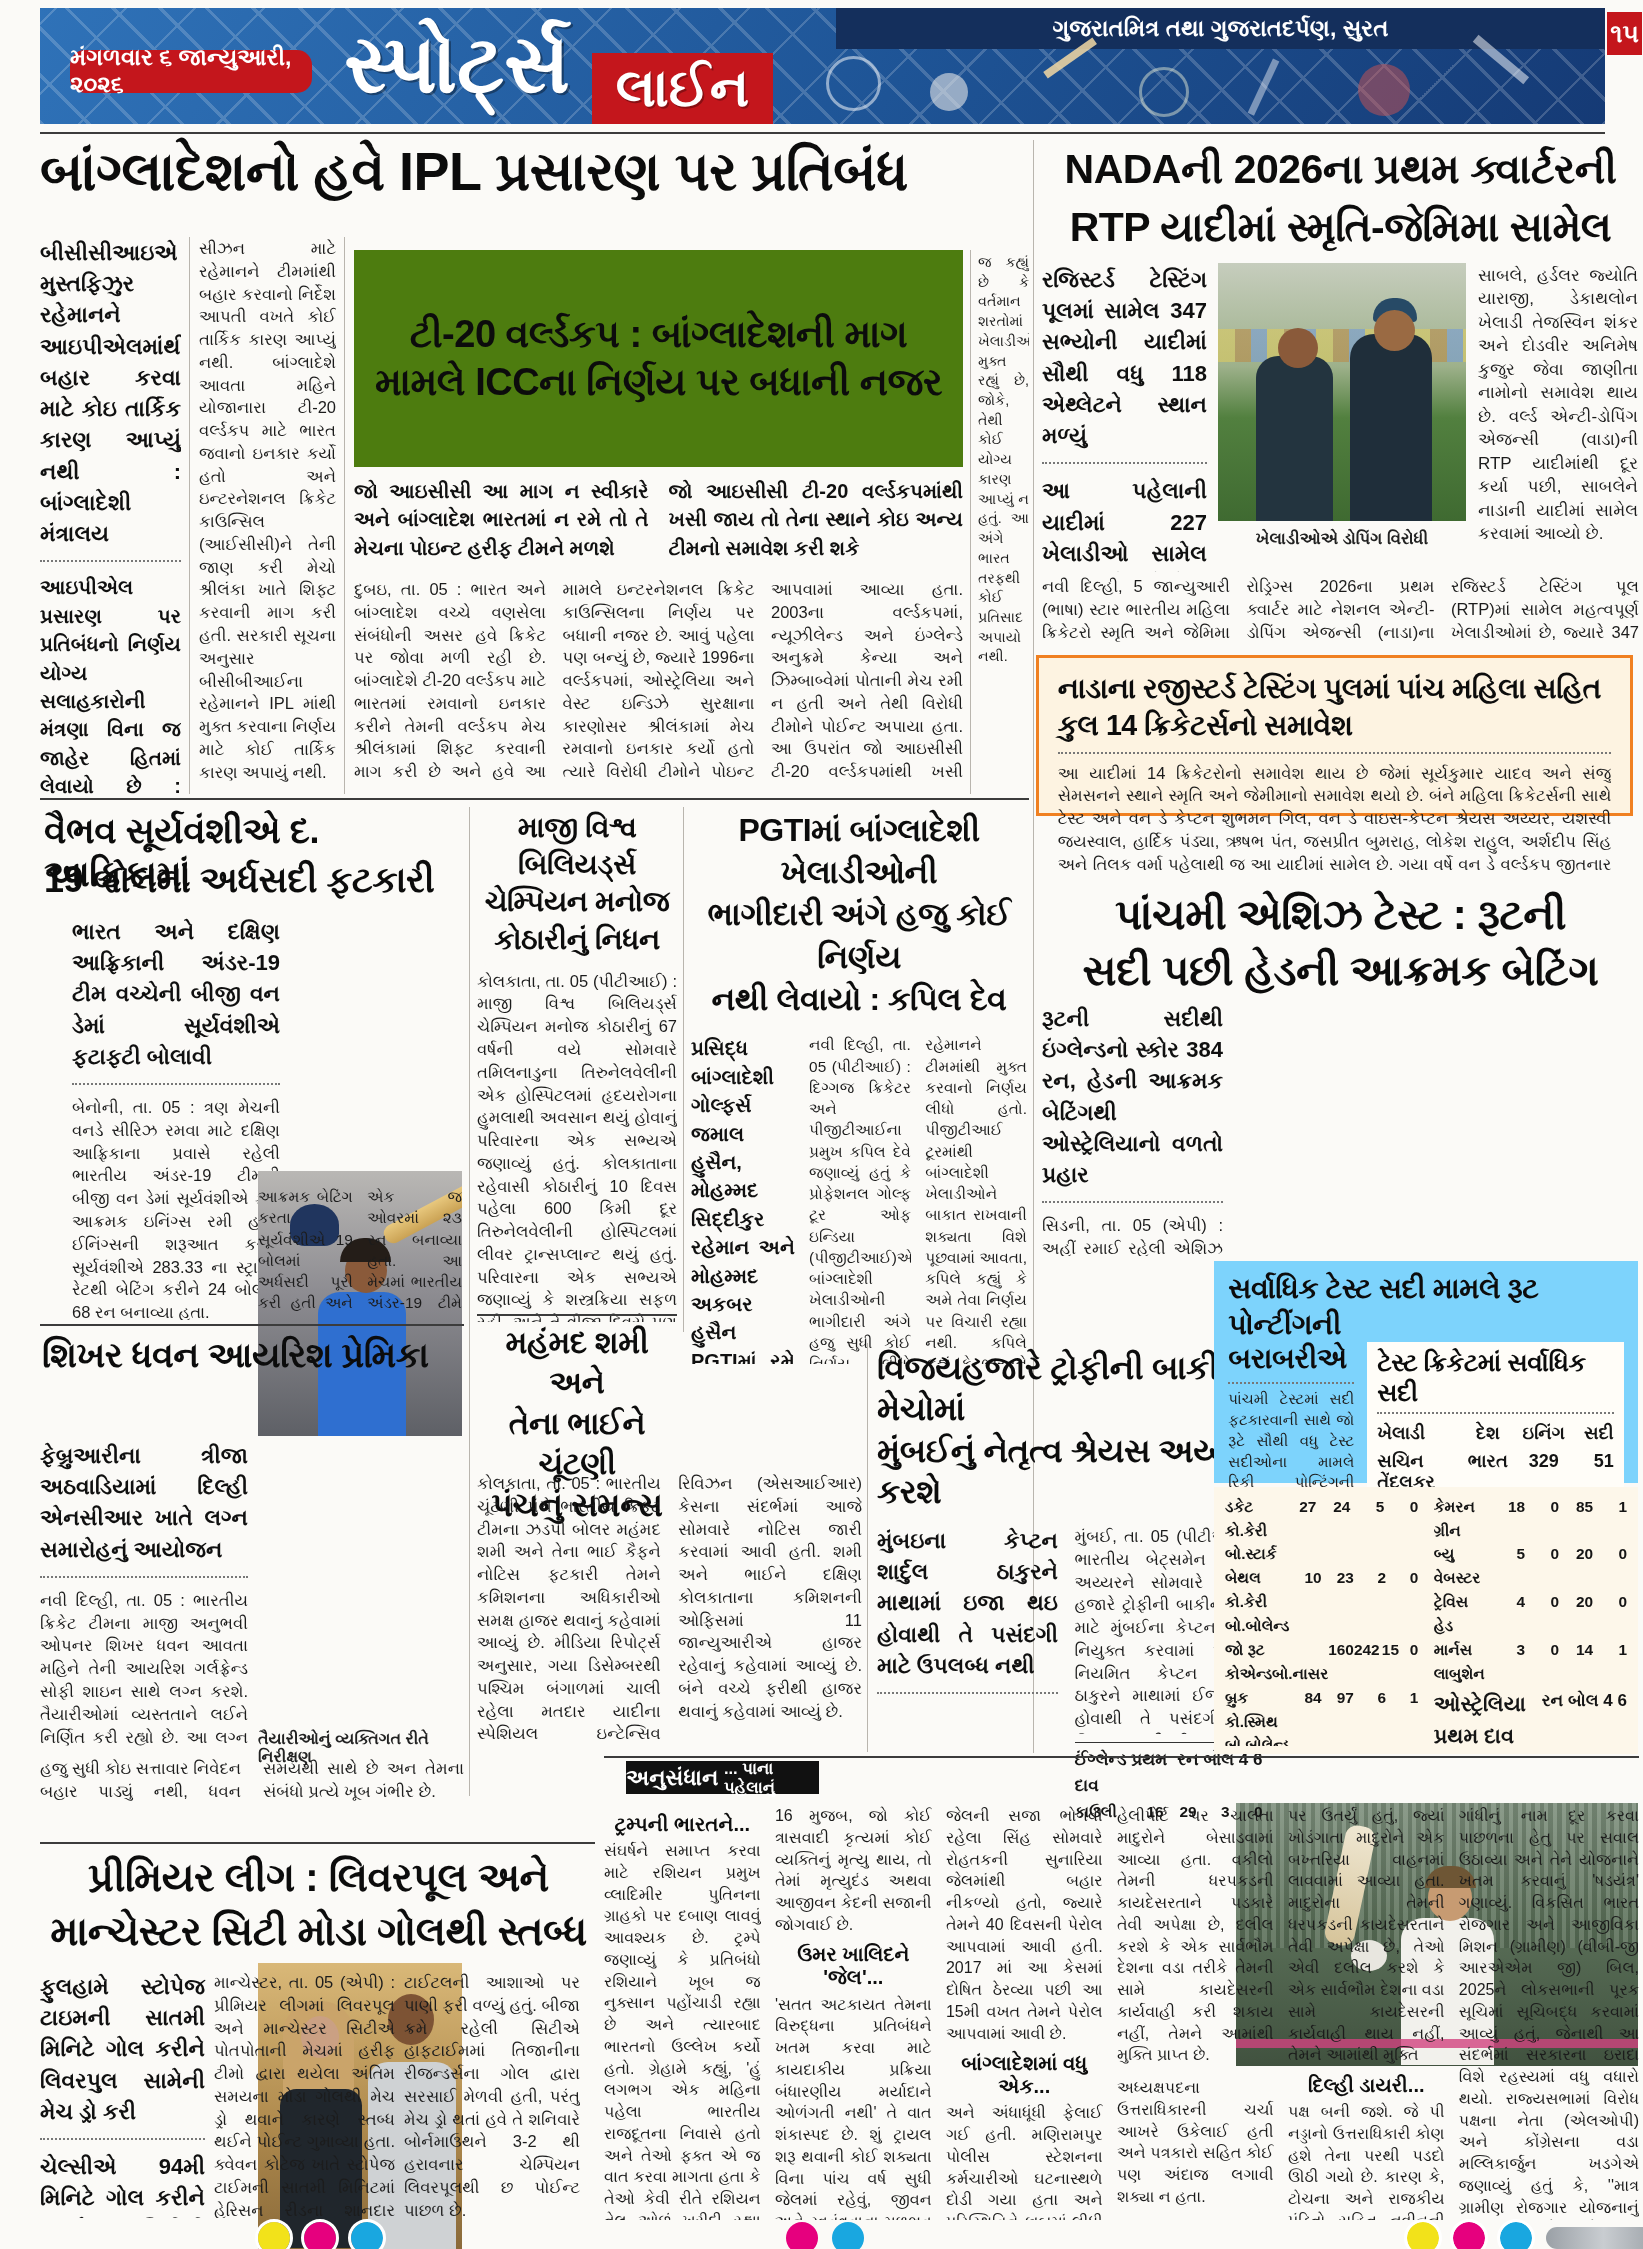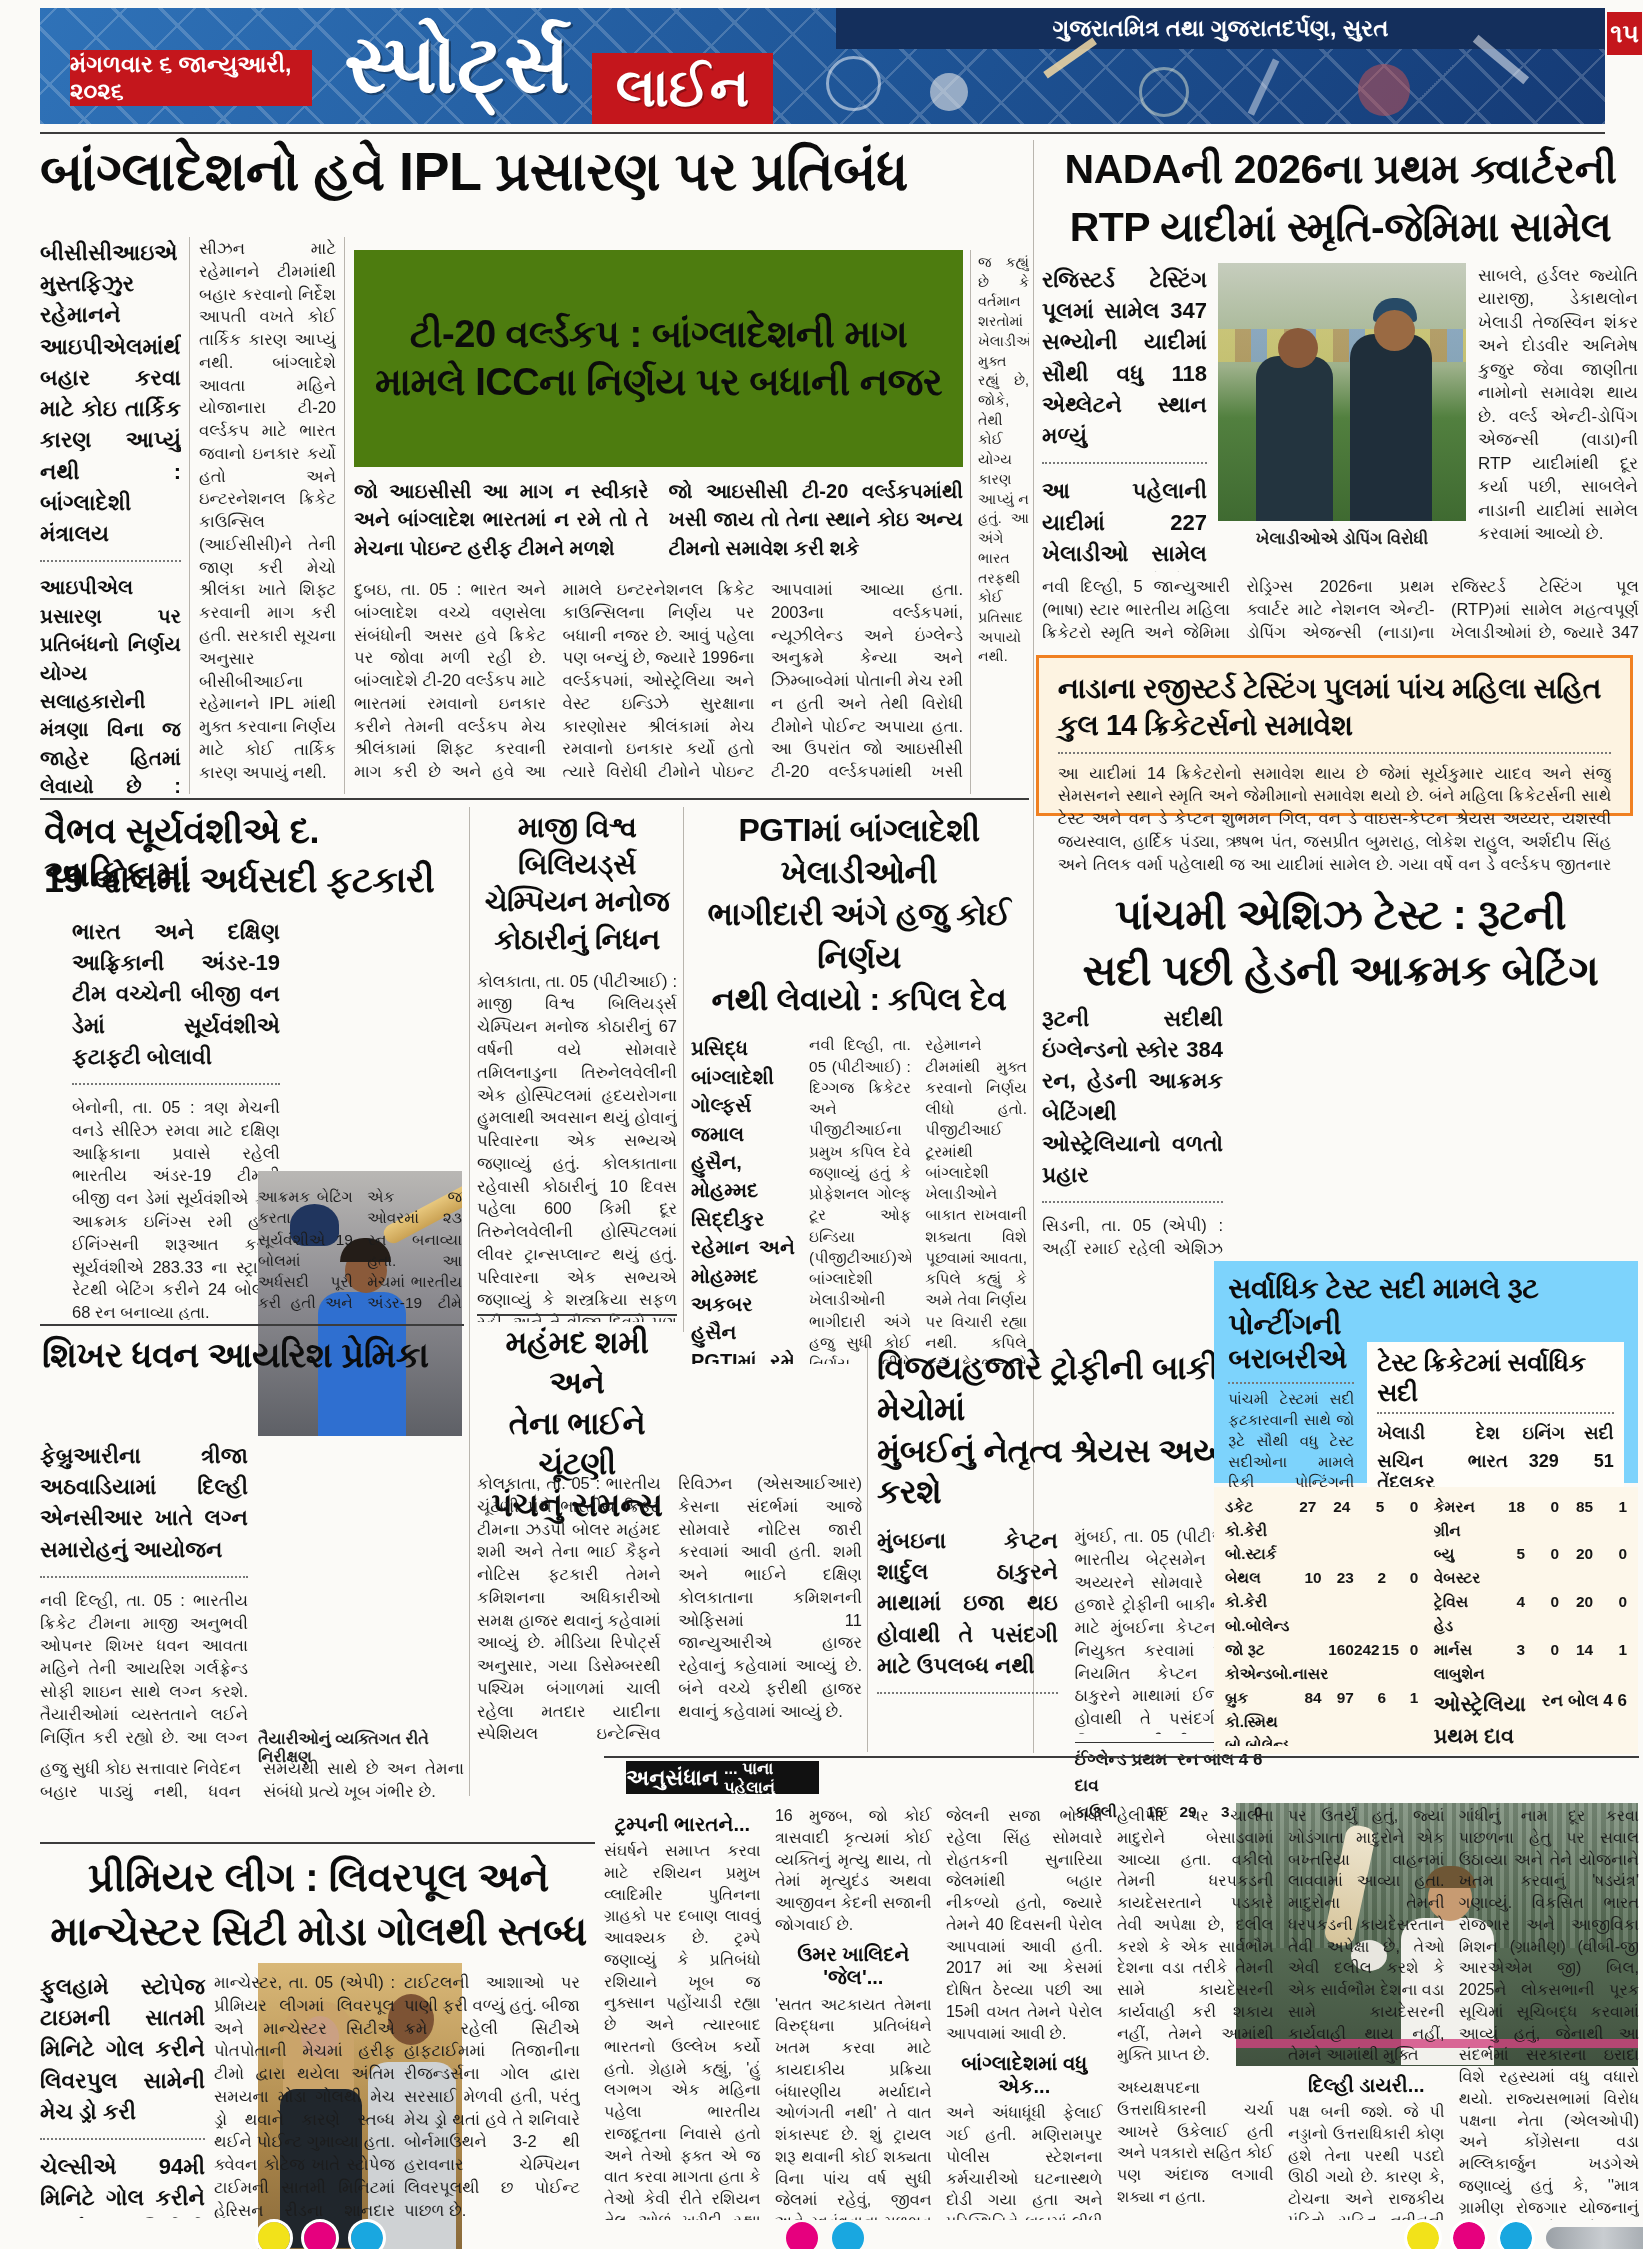--- a/index.html
+++ b/index.html
@@ -36,21 +36,21 @@
 </head>
 <body>
 
 <div id="page">
 
   <div class="abs" style="left:40px;top:7.7px;width:1565px;height:116px;background:linear-gradient(120deg,#2f72b8 0%,#1e5496 55%,#153a75 100%);">
     <div class="abs" style="left:0;top:0;right:0;bottom:0;opacity:.18;background:repeating-linear-gradient(45deg,#ffffff 0 3.3px,transparent 3.3px 33px),repeating-linear-gradient(-45deg,#ffffff 0 2.2px,transparent 2.2px 49px);"></div>
     <div class="abs" style="right:0;top:0;width:769px;height:41px;background:#142f5c;display:flex;align-items:center;justify-content:center;">
       <span style="color:#fff;font-size:23px;font-weight:700;">ગુજરાતમિત્ર તથા ગુજરાતદર્પણ, સુરત</span>
     </div>
-    <div class="abs" style="left:30px;top:42px;width:242px;height:56px;background:#c4161c;display:flex;align-items:center;justify-content:center;">
+    <div class="abs" style="left:30px;top:42px;width:242px;height:43px;background:#c4161c;display:flex;align-items:center;justify-content:center;border-radius:15px;">
       <span style="color:#fff;font-size:23px;font-weight:700;">મંગળવાર ૬ જાન્યુઆરી, ૨૦૨૬</span>
     </div>
     <div class="abs" style="left:288px;top:10px;width:258px;font-size:81px;font-weight:800;color:#fff;text-shadow:2.2px 2.2px 0 rgba(0,0,0,.35);text-align:center;">સ્પોર્ટ્સ</div>
     <div class="abs" style="left:552px;top:45px;width:181px;height:71px;background:#c4161c;display:flex;align-items:center;justify-content:center;">
       <span style="color:#fff;font-size:53px;font-weight:800;text-shadow:1.6px 1.6px 0 rgba(0,0,0,.3);">લાઈન</span>
     </div>
     <div class="abs" style="left:769px;top:43px;width:769px;height:71px;opacity:.85;">
       <div class="abs" style="left:16.5px;top:5.5px;width:49px;height:49px;border-radius:50%;border:3.3px solid #fff;opacity:.6;"></div>
       <div class="abs" style="left:121px;top:22px;width:38px;height:38px;border-radius:50%;background:#e8e8e8;opacity:.7;"></div>
       <div class="abs" style="left:231px;top:3.3px;width:60px;height:7.7px;background:#f3d9a4;transform:rotate(-35deg);"></div>

